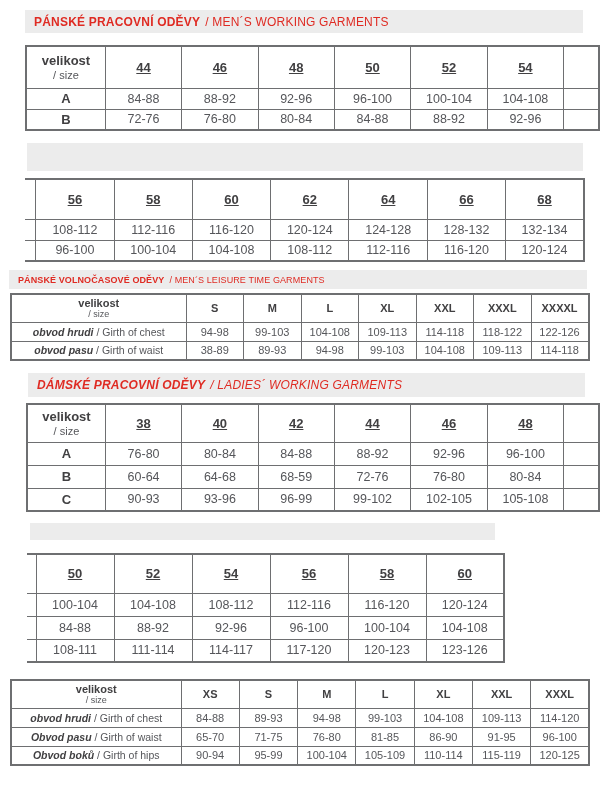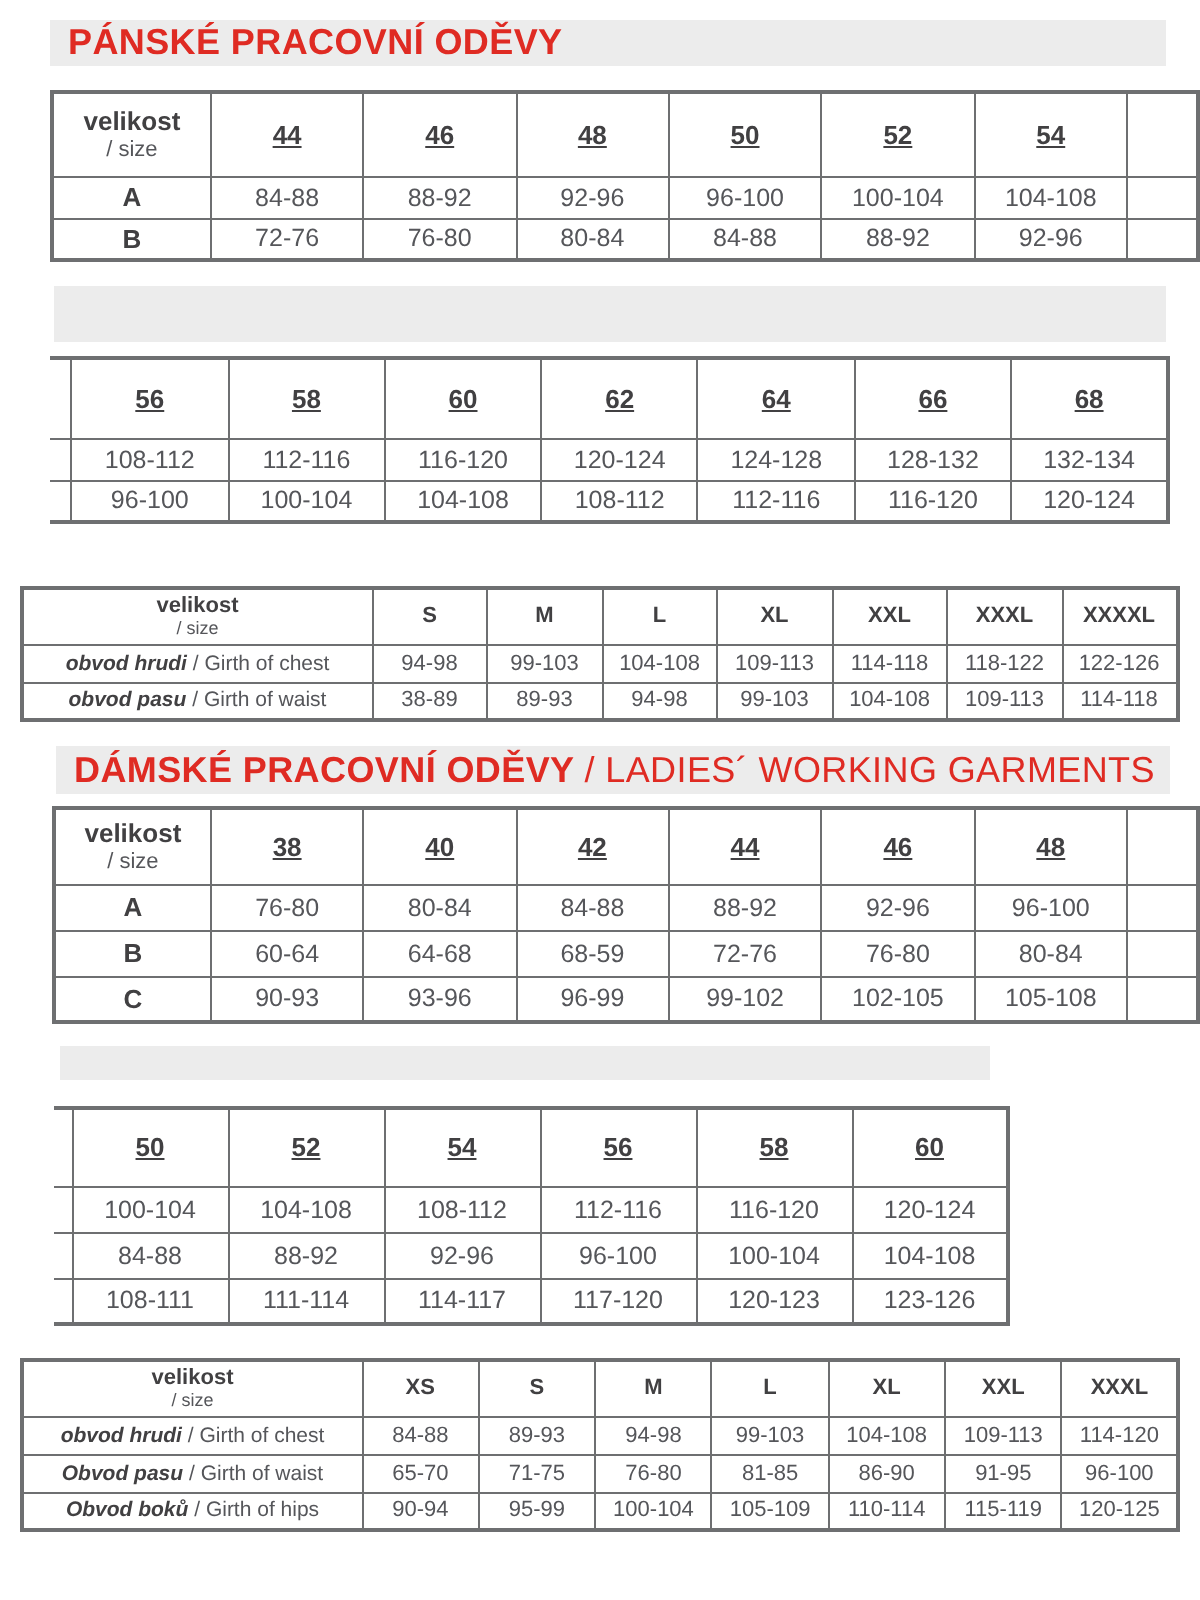--- a/index.html
+++ b/index.html
@@ -4,21 +4,21 @@
 <style>
   html,body{margin:0;padding:0;background:#fff;}
   #page{position:relative;width:600px;height:800px;background:#ffffff;overflow:hidden;
         font-family:"Liberation Sans",sans-serif;}
   :root{--red:#df2b23;--bar:#ececec;--line:#6e6f71;--dark:#414042;--val:#55565a;}
 
   .titlebar{position:absolute;background:var(--bar);display:flex;align-items:center;
             padding-left:9px;box-sizing:border-box;white-space:nowrap;}
   .titlebar .cz{font-weight:bold;color:var(--red);}
   .titlebar .en{font-weight:normal;color:var(--red);margin-left:5px;}
-  .tb-big{font-size:18px;letter-spacing:.2px;}
+  .tb-big{font-size:12px;letter-spacing:.2px;}
   .tb-small{font-size:9px;letter-spacing:.1px;}
 
   .bar{position:absolute;background:var(--bar);}
 
   .clip{position:absolute;overflow:hidden;}
   table{border-collapse:collapse;table-layout:fixed;border:2px solid var(--line);background:#fff;}
   .tbl{position:absolute;}
   td{border:1px solid var(--line);text-align:center;vertical-align:middle;padding:0;overflow:hidden;}
 
   
@@ -48,20 +48,21 @@
   .t5 tr.hr{height:39px;} .t5 tr.dr{height:23px;}
   .t6 tr.hr{height:28px;} .t6 tr.dr{height:19px;}
 </style>
 </head>
 <body>
 
 <div id="page">
 
   <div class="titlebar tb-big" style="left:25px;top:10px;width:558px;height:23px;">
     <span class="cz">PÁNSKÉ PRACOVNÍ ODĚVY</span>
+    <span class="en">/ MEN´S WORKING GARMENTS</span>
   </div>
 
   <table class="tbl big t1" style="left:25px;top:45px;">
     <colgroup>
         <col style="width:80px">
         <col style="width:77.5px">
         <col style="width:77.5px">
         <col style="width:77.5px">
         <col style="width:77.5px">
         <col style="width:77.5px">
@@ -147,20 +148,24 @@
             <td class="val">104-108</td>
             <td class="val">108-112</td>
             <td class="val">112-116</td>
             <td class="val">116-120</td>
             <td class="val">120-124</td>
           </tr>
     </tbody>
       </table>
   </div>
 
+  <div class="titlebar tb-small" style="left:9px;top:270px;width:578px;height:19px;">
+    <span class="cz">PÁNSKÉ VOLNOČASOVÉ ODĚVY</span>
+    <span class="en">/ MEN´S LEISURE TIME GARMENTS</span>
+  </div>
 
   <table class="tbl small t3" style="left:10px;top:293px;">
     <colgroup>
         <col style="width:175px">
         <col style="width:57.5px">
         <col style="width:57.5px">
         <col style="width:57.5px">
         <col style="width:57.5px">
         <col style="width:57.5px">
         <col style="width:57.5px">
@@ -196,21 +201,21 @@
           <td class="val">89-93</td>
           <td class="val">94-98</td>
           <td class="val">99-103</td>
           <td class="val">104-108</td>
           <td class="val">109-113</td>
           <td class="val">114-118</td>
         </tr>
   </tbody>
     </table>
 
-  <div class="titlebar tb-big" style="left:28px;top:373px;width:557px;height:24px;">
+  <div class="titlebar tb-big" style="left:28px;top:373px;width:557px;height:24px;font-style:italic;">
     <span class="cz">DÁMSKÉ PRACOVNÍ ODĚVY</span>
     <span class="en">/ LADIES´ WORKING GARMENTS</span>
   </div>
 
   <table class="tbl big t4" style="left:26px;top:403px;">
     <colgroup>
         <col style="width:79px">
         <col style="width:77.5px">
         <col style="width:77.5px">
         <col style="width:77.5px">

